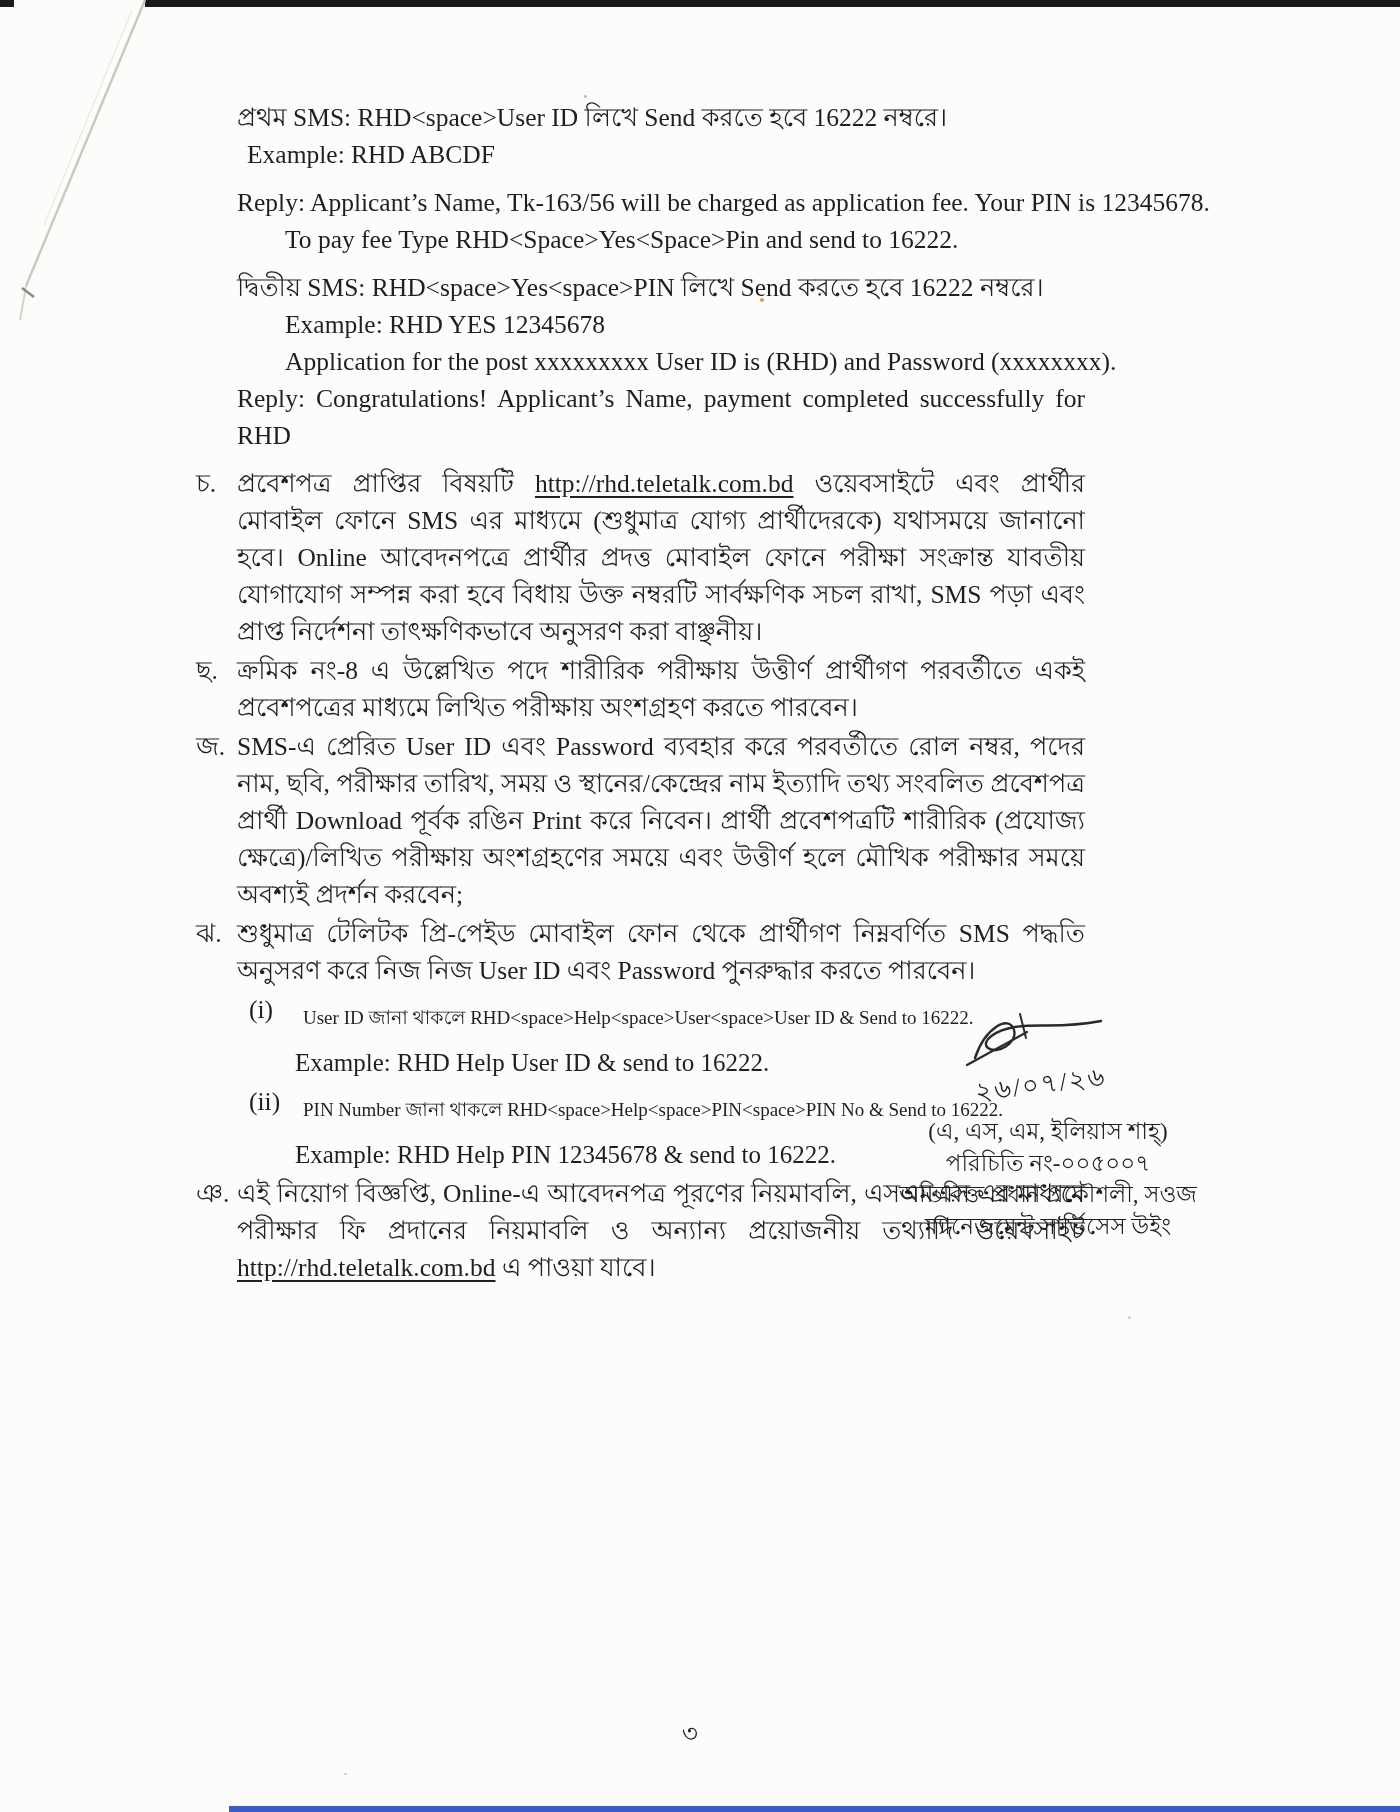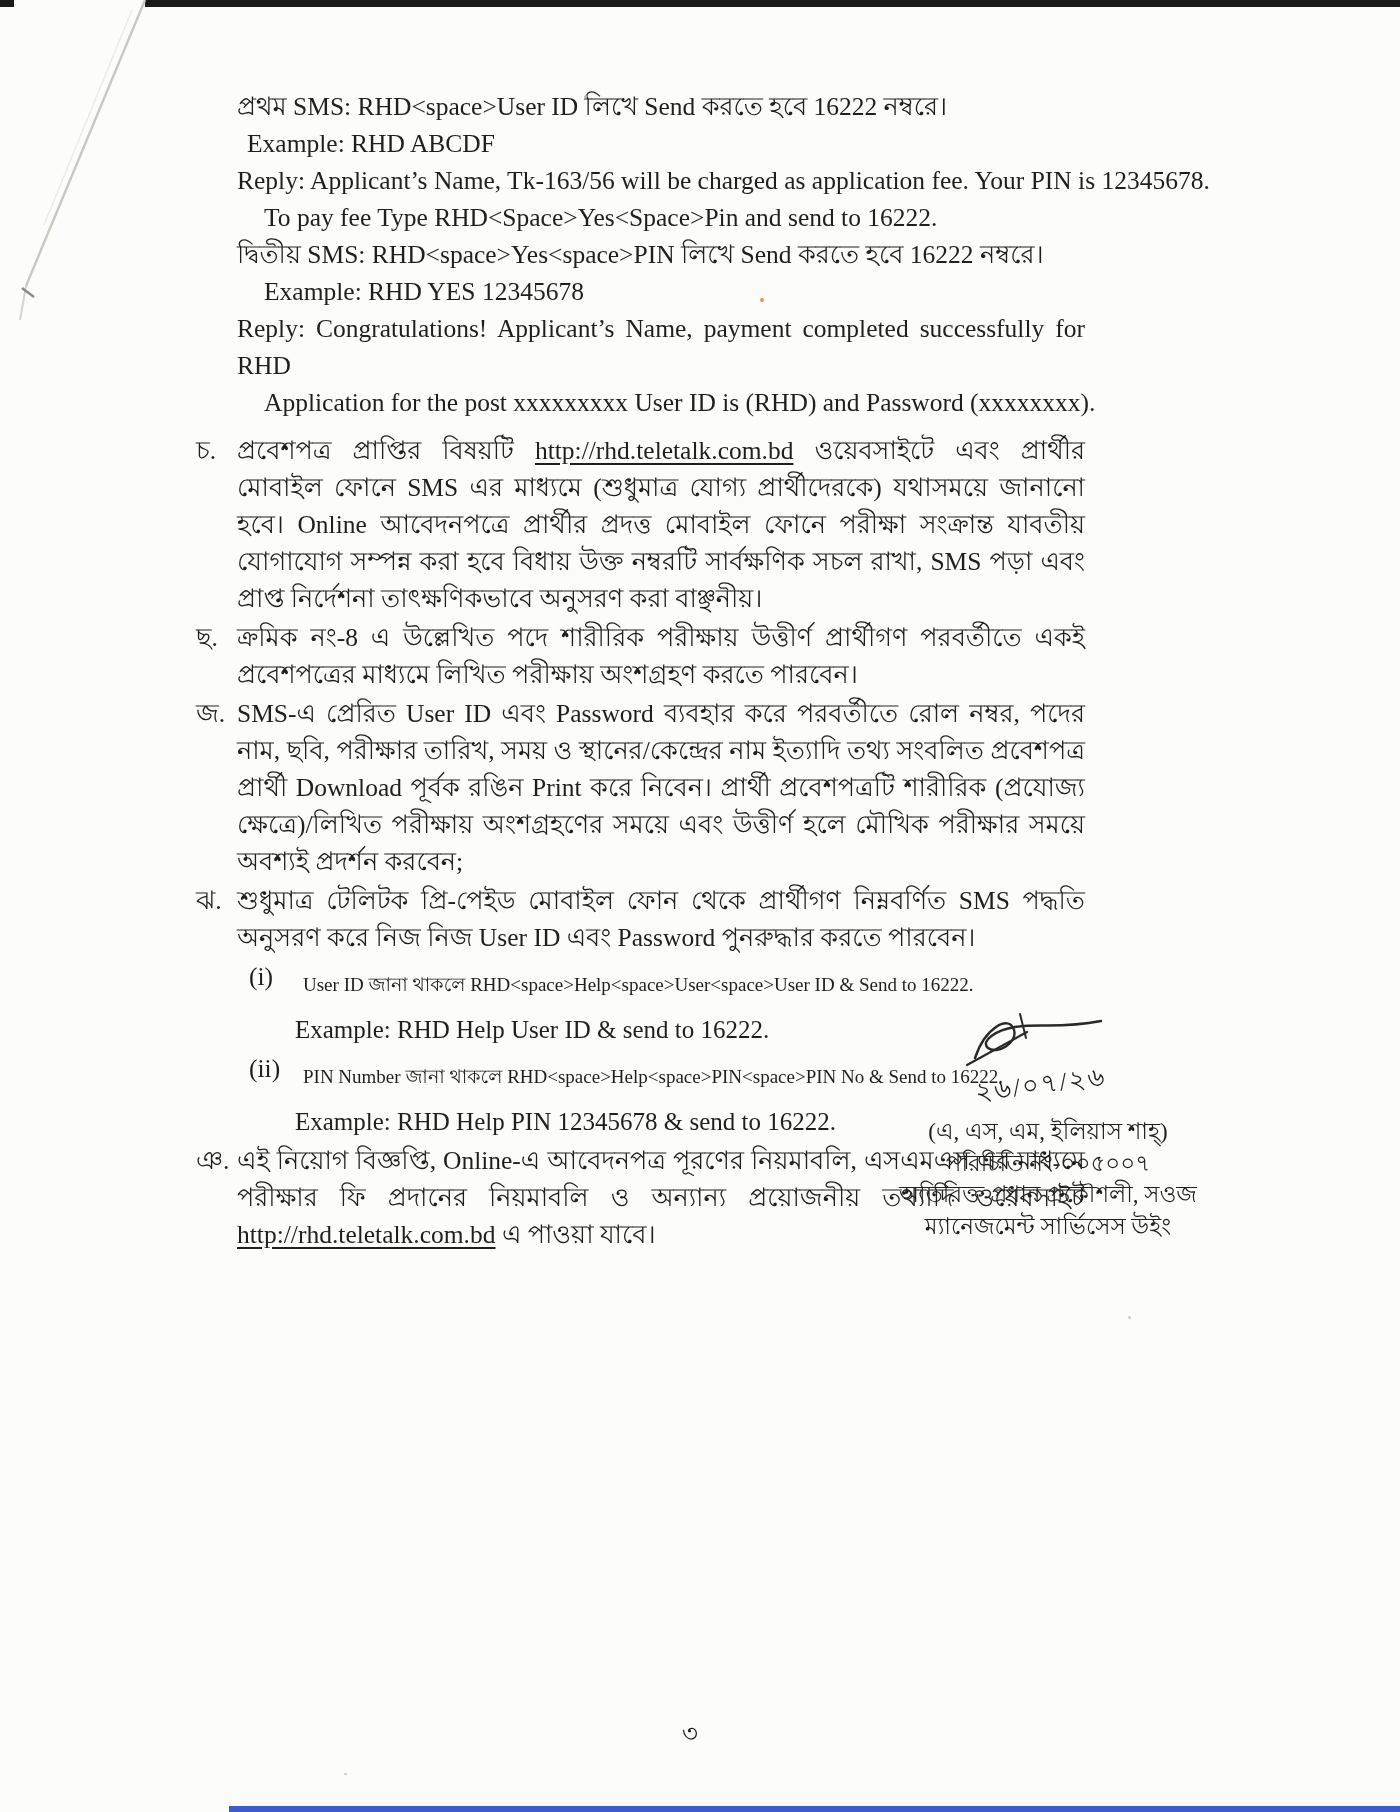--- a/index.html
+++ b/index.html
@@ -4,23 +4,23 @@
 <style>
   html,body{margin:0;padding:0;background:#e8e8e8;}
   .page{
     position:relative;width:1400px;height:1812px;background:#fcfcfa;
     overflow:hidden;font-family:"Liberation Serif","DejaVu Serif",serif;color:#1f1f1f;
   }
   .top-edge{position:absolute;top:0;left:0;right:0;height:7px;}
   .fold-artifact{position:absolute;top:0;left:0;}
   .content{position:absolute;left:196px;top:88px;width:889px;}
   .line{line-height:37px;font-size:25.5px;white-space:nowrap;}
-  .ind-main{margin-left:41px;}
+  .ind-main{margin-left:41px;margin-top:11px;}
   .ind-ex{margin-left:51px;}
-  .ind-deep{margin-left:68px;}
+  .ind-deep{margin-left:89px;}
   .justify-wide{white-space:normal;text-align:justify;text-align-last:justify;margin-left:41px;}
   .items{margin-top:11px;}
   .item{display:flex;margin-top:2px;}
   .item-label{flex:0 0 41px;font-size:25.5px;line-height:37px;}
   .item-text{margin:0;flex:1;font-size:25.5px;line-height:37px;text-align:justify;}
   .doclink{text-decoration:underline;text-decoration-thickness:2px;text-underline-offset:4px;}
   .subitem{display:flex;margin-left:53px;margin-top:2px;}
   .sub-label{flex:0 0 46px;font-size:25.5px;line-height:37px;}
   .sub-line{margin:8px;font-size:19px;line-height:37px;white-space:nowrap;}
   .sub-example{font-size:25px;line-height:37px;white-space:nowrap;margin-left:99px;}
@@ -53,22 +53,22 @@
 
   <div class="content">
 
     <div class="sms-block">
       <div class="line ind-main">প্রথম SMS: RHD&lt;space&gt;User ID লিখে Send করতে হবে 16222 নম্বরে।</div>
       <div class="line ind-ex">Example: RHD ABCDF</div>
       <div class="line ind-main">Reply: Applicant’s Name, Tk-163/56 will be charged as application fee. Your PIN is 12345678.</div>
       <div class="line ind-deep">To pay fee Type RHD&lt;Space&gt;Yes&lt;Space&gt;Pin and send to 16222.</div>
       <div class="line ind-main">দ্বিতীয় SMS: RHD&lt;space&gt;Yes&lt;space&gt;PIN লিখে Send করতে হবে 16222 নম্বরে।</div>
       <div class="line ind-deep">Example: RHD YES 12345678</div>
+      <div class="line ind-deep">Application for the post xxxxxxxxx User ID is (RHD) and Password (xxxxxxxx).</div>
       <div class="line justify-wide">Reply: Congratulations! Applicant’s Name, payment completed successfully for RHD</div>
-      <div class="line ind-deep">Application for the post xxxxxxxxx User ID is (RHD) and Password (xxxxxxxx).</div>
     </div>
 
     <div class="items">
 
       <div class="item">
         <span class="item-label">চ.</span>
         <p class="item-text"><span>প্রবেশপত্র প্রাপ্তির বিষয়টি </span><span class="doclink">http://rhd.teletalk.com.bd</span><span> ওয়েবসাইটে এবং প্রার্থীর মোবাইল ফোনে SMS এর মাধ্যমে (শুধুমাত্র যোগ্য প্রার্থীদেরকে) যথাসময়ে জানানো হবে। Online আবেদনপত্রে প্রার্থীর প্রদত্ত মোবাইল ফোনে পরীক্ষা সংক্রান্ত যাবতীয় যোগাযোগ সম্পন্ন করা হবে বিধায় উক্ত নম্বরটি সার্বক্ষণিক সচল রাখা, SMS পড়া এবং প্রাপ্ত নির্দেশনা তাৎক্ষণিকভাবে অনুসরণ করা বাঞ্ছনীয়।</span></p>
       </div>
 
       <div class="item">

